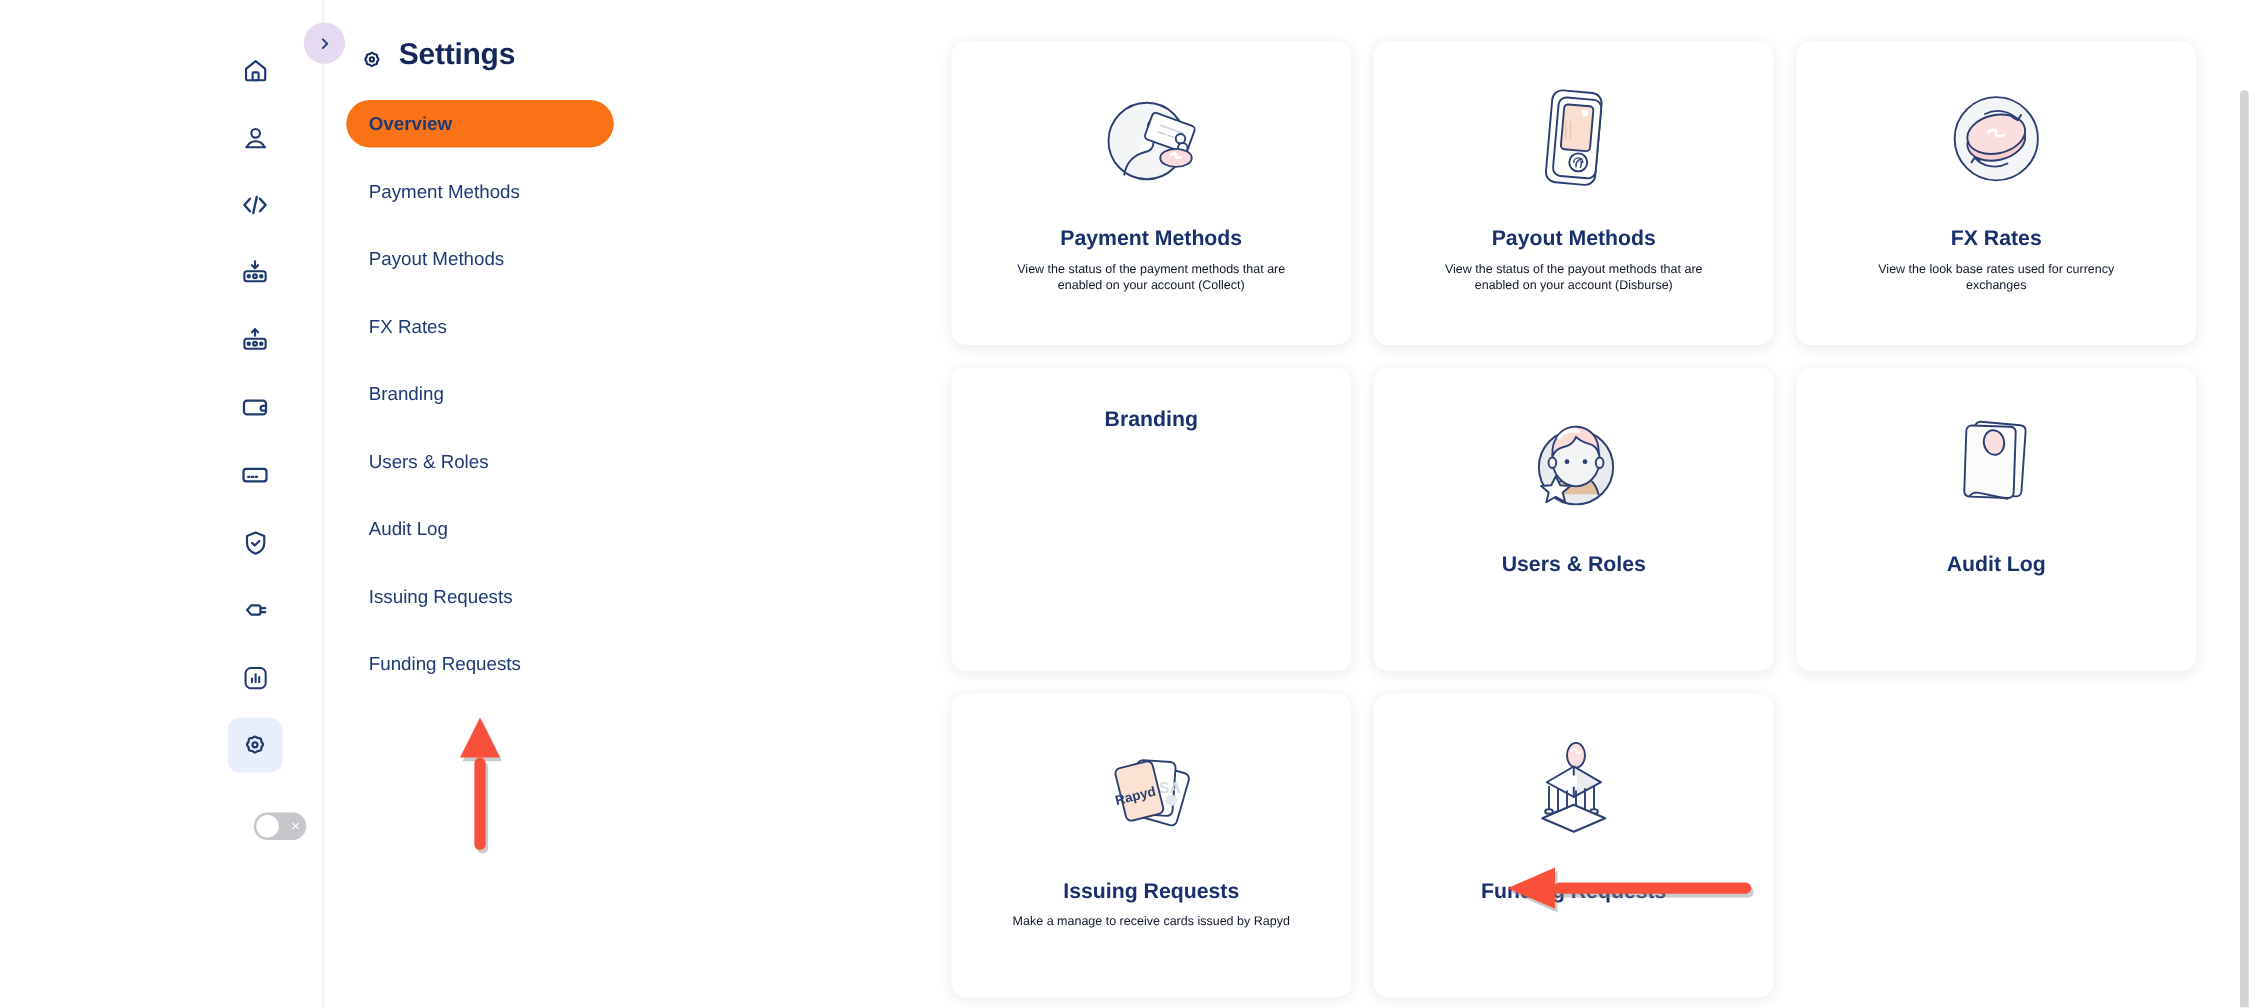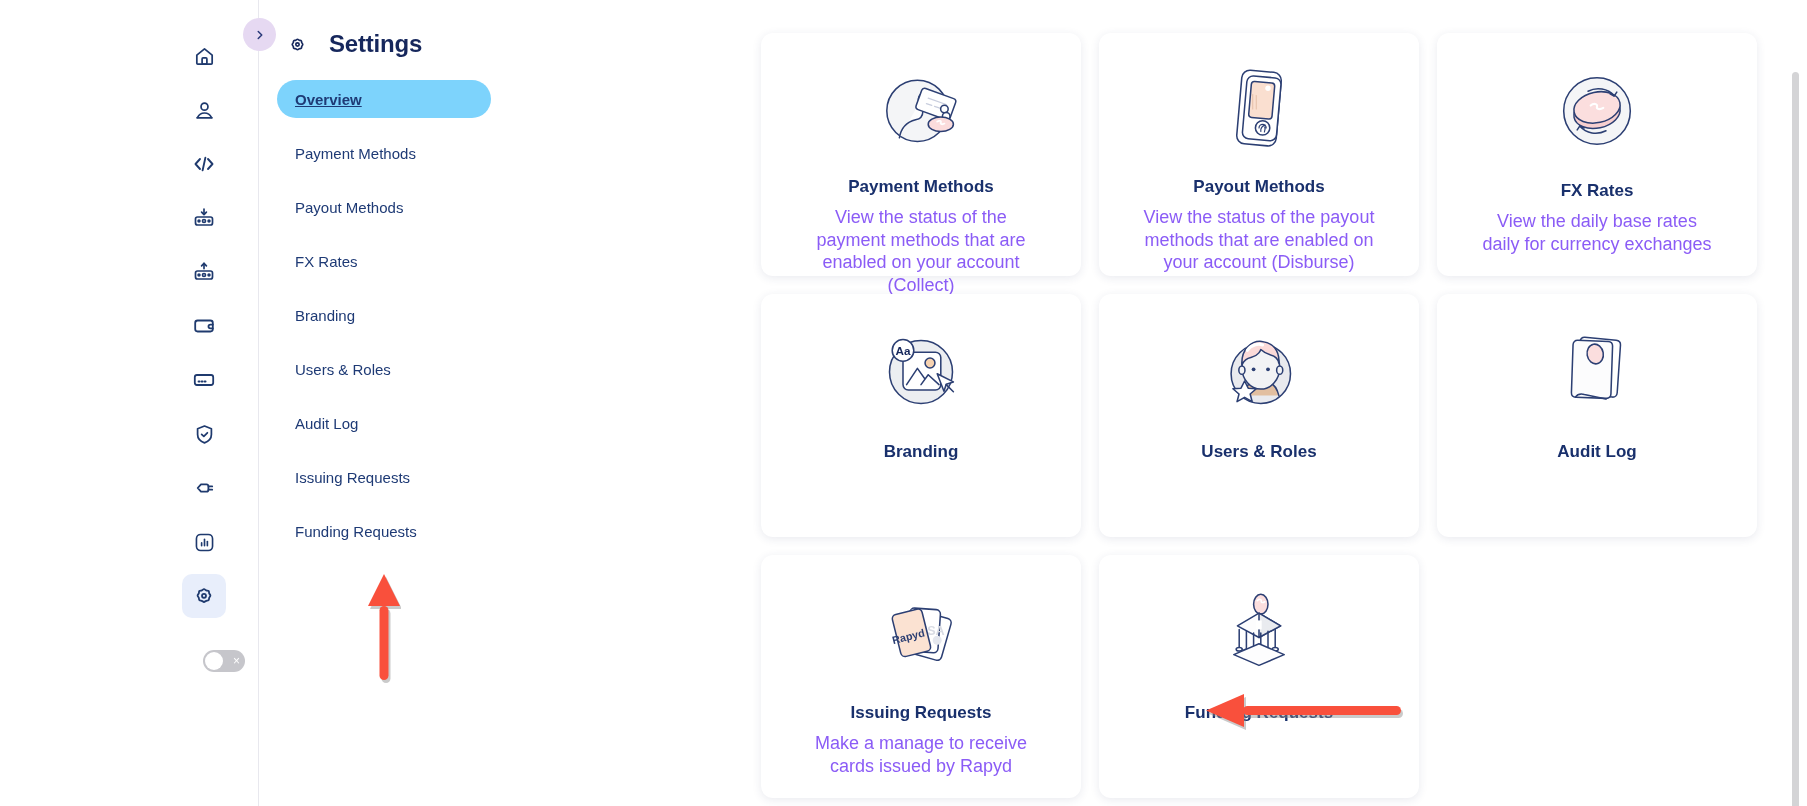--- a/index.html
+++ b/index.html
@@ -90,22 +90,22 @@
   
   .settings-nav {
     flex: 0 0 250px;
     width: 250px;
     padding: 30px 18px 0 18px;
     background: #ffffff;
     position: relative;
   }
   .settings-head {
     display: flex;
-    align-items: center;
-    gap: 21px;
+    align-items: flex-end;
+    gap: 11px;
     padding-left: 10px;
     margin-bottom: 22px;
   }
   .settings-head .title {
     font-size: 24px;
     font-weight: 700;
     color: #16275c;
     letter-spacing: -0.2px;
   }
   .nav-list { display: flex; flex-direction: column; }
@@ -115,23 +115,22 @@
     align-items: center;
     padding: 0 18px;
     border-radius: 19px;
     font-size: 15px;
     color: #1e3a75;
     margin-bottom: 16px;
     cursor: pointer;
     white-space: nowrap;
   }
   .nav-item.active {
-    background: #7dd3fc;
+    background: #f97316;
     font-weight: 600;
-    text-decoration: underline;
   }
 
   
   .content {
     flex: 1 1 auto;
     position: relative;
     padding: 33px 0 0 0;
     overflow: hidden;
   }
   .card-grid {
@@ -160,23 +159,23 @@
     margin-top: 4px;
   }
   .card .card-title {
     font-size: 17px;
     font-weight: 700;
     color: #19306c;
     margin-top: 14px;
     text-align: center;
   }
   .card .card-desc {
-    font-size: 18px;
+    font-size: 10px;
     line-height: 1.25;
-    color: #8b5cf6;
+    color: #0f172a;
     text-align: center;
     margin-top: 9px;
     max-width: 232px;
   }
 
   
   .arrow-up {
     position: absolute;
     left: 367px;
     top: 573px;
@@ -417,37 +416,24 @@
             <ellipse cx="60" cy="62" rx="26" ry="17" transform="rotate(-12 60 62)" fill="#f7cfcf"></ellipse>
             <ellipse cx="60" cy="56" rx="26" ry="17" transform="rotate(-12 60 56)" fill="#fbdede"></ellipse>
             <path d="M53 54c3-3 8-2 7 1s3 4 7 1.5" stroke="#ffffff" stroke-width="2.4"></path>
             <path d="M50 38c10-5 22-3 29 5" stroke="#2c3f73" stroke-width="1.7" fill="none"></path>
             <polyline points="82 39 79 43.5 74.5 41"></polyline>
             <path d="M70 82c-10 5-22 3-29-5" stroke="#2c3f73" stroke-width="1.7" fill="none"></path>
             <polyline points="38 81 41 76.5 45.5 79"></polyline>
           </svg>
         </div>
         <div class="card-title">FX Rates</div>
-        <div class="card-desc">View the daily base rates daily for currency exchanges</div>
-      </div>
-
-      <div class="card">
-        <div class="art">
-          <svg width="108" height="108" viewBox="0 0 120 120" fill="none" stroke="#2c3f73" stroke-width="1.7" stroke-linecap="round" stroke-linejoin="round">
-            <circle cx="60" cy="60" r="35" fill="#eceef1"></circle>
-            <rect x="40" y="38" width="42" height="42" rx="6" fill="#ffffff"></rect>
-            <circle cx="70" cy="50" r="5.5" fill="#f6d2b0" stroke="#2c3f73"></circle>
-            <path d="M44 74l12-18 10 14" fill="#ffffff"></path>
-            <path d="M60 74l8-11 12 11" fill="#ffffff"></path>
-            <circle cx="40" cy="36" r="12" fill="#ffffff"></circle>
-            <text x="40" y="41" font-family="Liberation Sans, sans-serif" font-size="13" font-weight="700" fill="#16275c" stroke="none" text-anchor="middle">Aa</text>
-            <path d="M78 62l18 9-8 2.5-2.5 8z" fill="#ffffff"></path>
-            <line x1="88" y1="74" x2="96" y2="82"></line>
-          </svg>
-        </div>
+        <div class="card-desc">View the look base rates used for currency exchanges</div>
+      </div>
+
+      <div class="card">
         <div class="card-title">Branding</div>
       </div>
 
       <div class="card">
         <div class="art">
           <svg width="108" height="108" viewBox="0 0 120 120" fill="none" stroke="#2c3f73" stroke-width="1.7" stroke-linecap="round" stroke-linejoin="round">
             <circle cx="62" cy="62" r="33" fill="#e9eaee"></circle>
             <path d="M42 86c3-12 11-17 20-17s17 5 20 17" fill="#e2bfa0" stroke="#2c3f73"></path>
             <ellipse cx="62" cy="55" rx="21" ry="24" fill="#f2f3f5"></ellipse>
             <path d="M41 52c-1-18 11-27 22-26 12 1 20 10 19 24-1-5-5-8-9-9-7-2-11-6-11-6s-2 7-11 9c-5 1-8 4-10 8z" fill="#fbdad8"></path>

